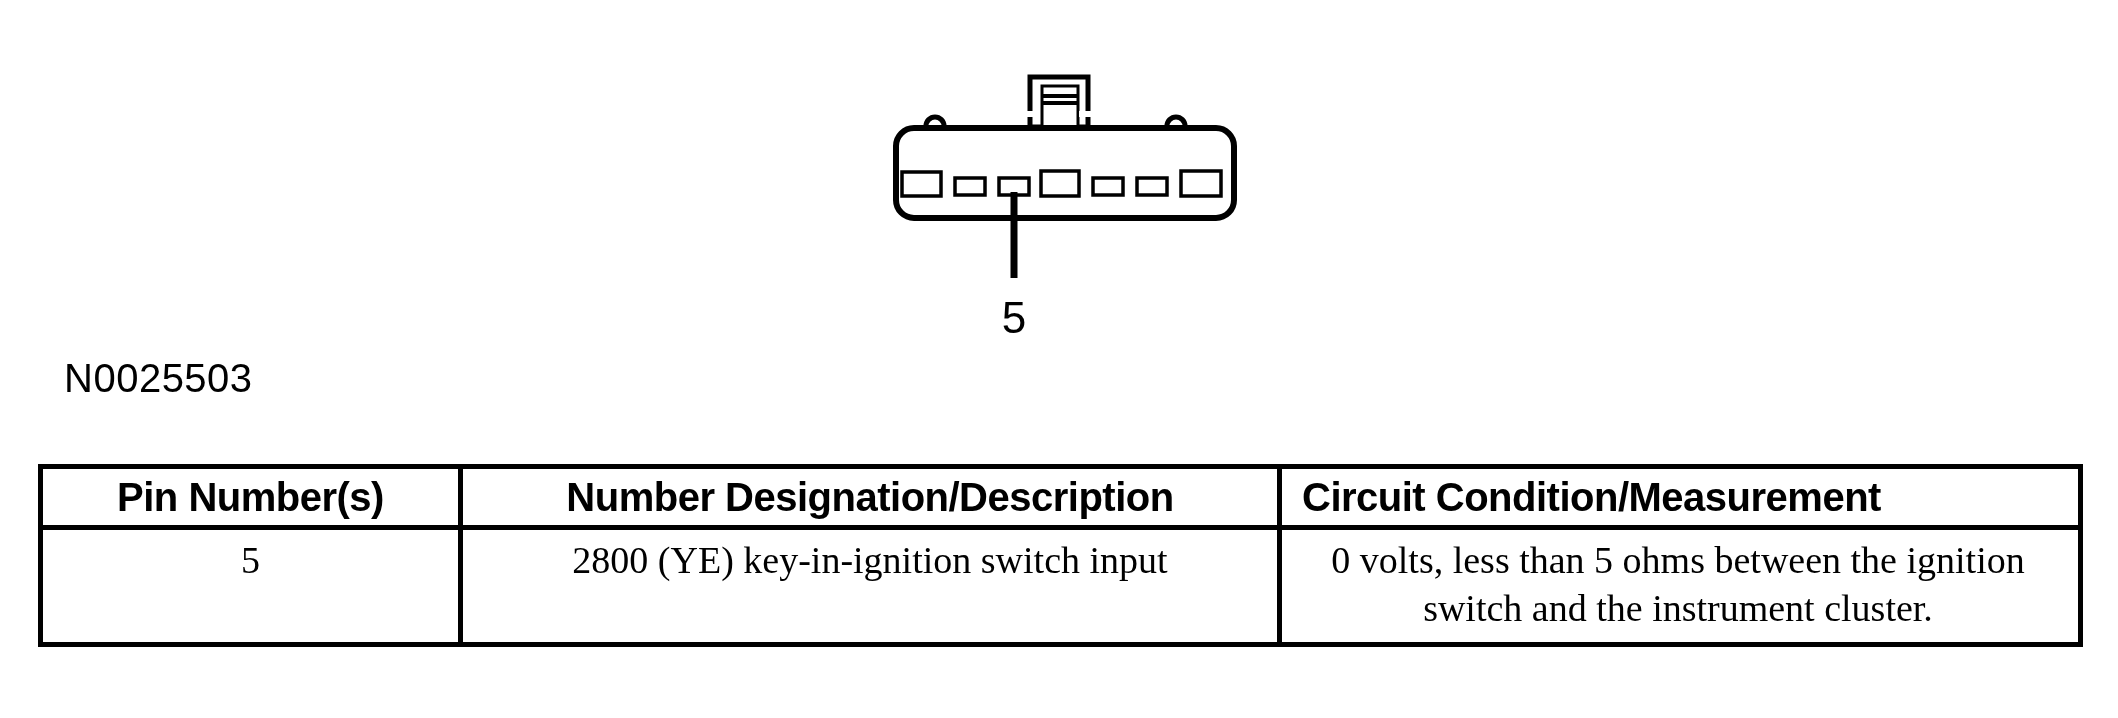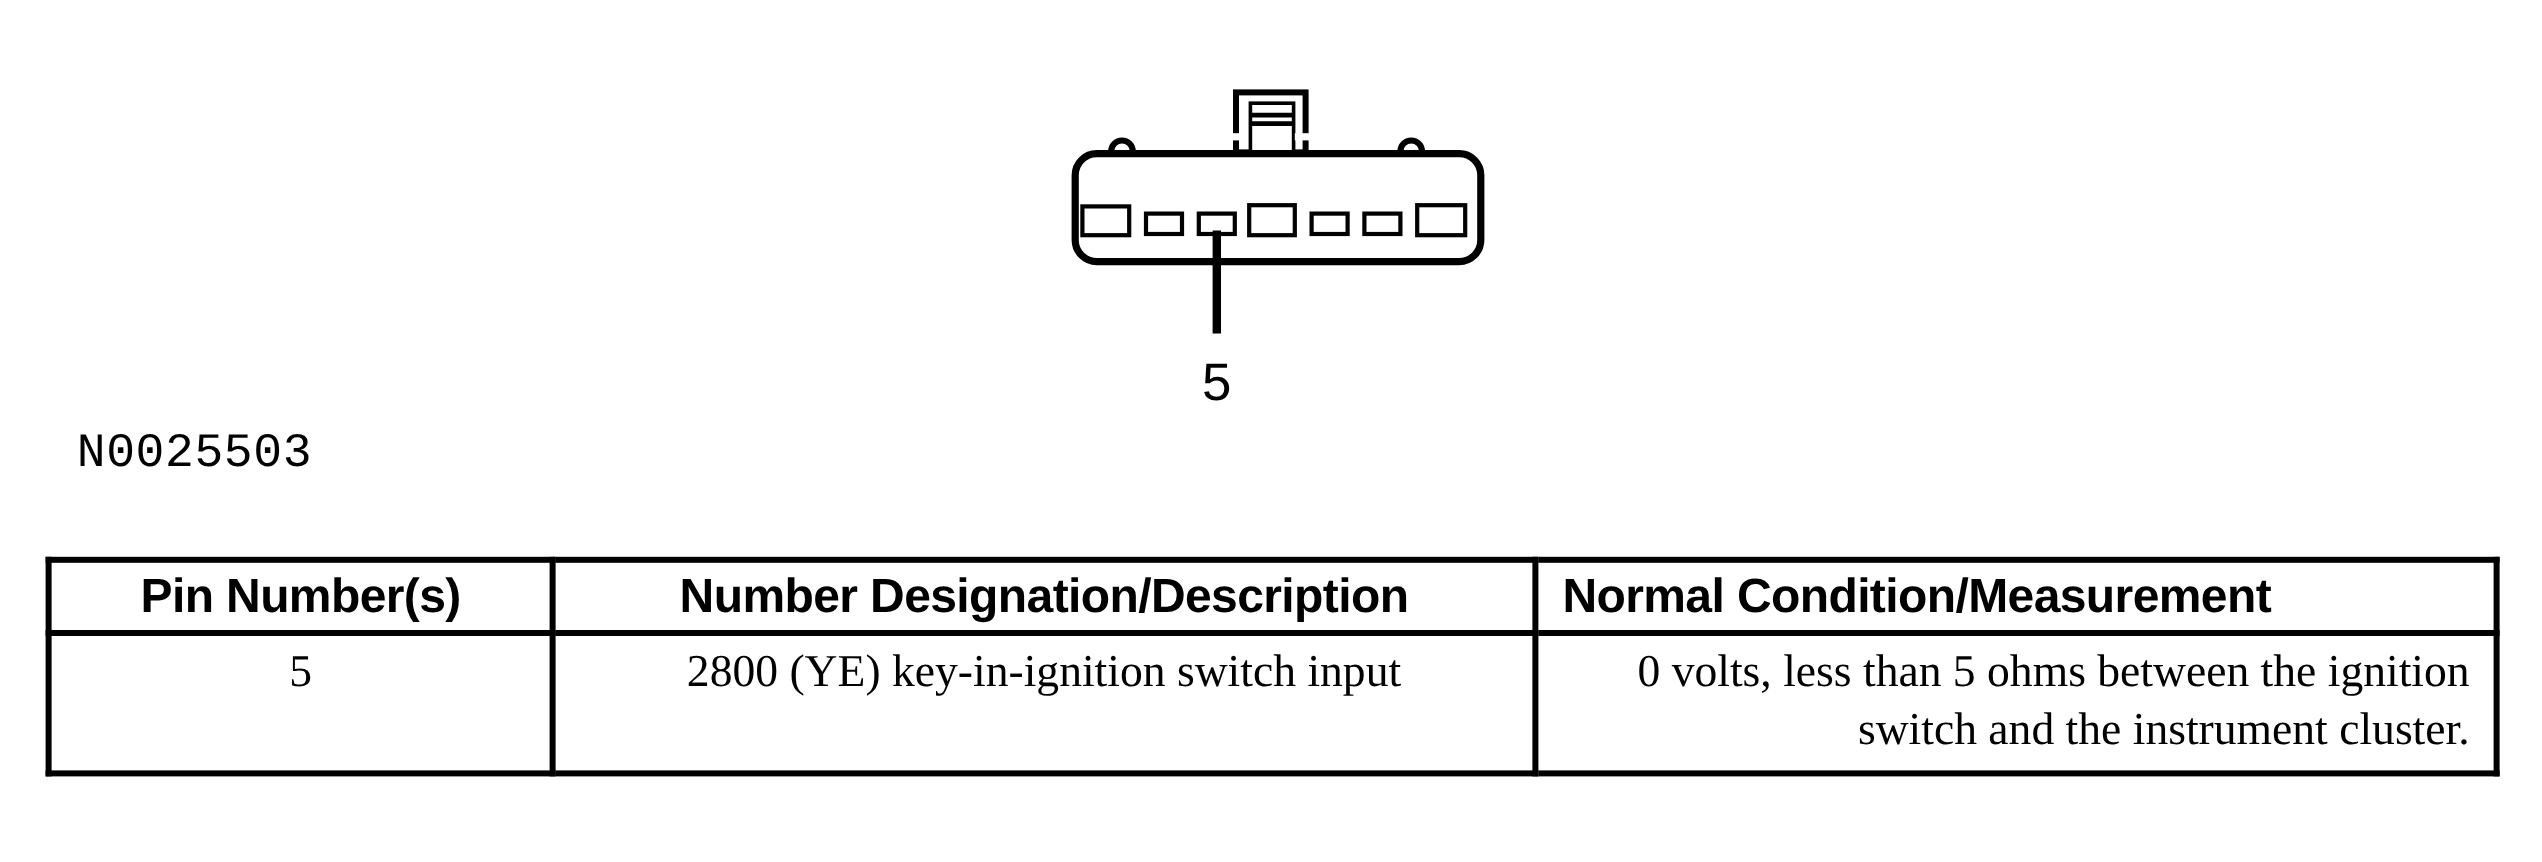--- a/index.html
+++ b/index.html
@@ -34,21 +34,21 @@
     font-family: "Liberation Sans", sans-serif;
     font-size: 44px;
     fill: #000000;
   }
 
   
   .figure-id {
     position: absolute;
     left: 64px;
     top: 356px;
-    font-family: Liberation Mono, monospace;
+    font-family: Liberation Sans, sans-serif;
     font-size: 40px;
     letter-spacing: 0.5px;
     color: #000000;
     white-space: nowrap;
   }
 
   
   .pin-table {
     position: absolute;
     left: 38px;
@@ -76,21 +76,21 @@
   .pin-table th.th-left   { text-align: left; padding-left: 20px; }
   .pin-table td {
     height: 106px;
     font-family: "Liberation Serif", serif;
     font-size: 38px;
     line-height: 48px;
     vertical-align: top;
     padding: 6px 8px 0 8px;
   }
   .pin-table td.td-center { text-align: center; }
-  .pin-table td.td-left   { text-align: right; padding-left: 16px; padding-right: 20px; }
+  .pin-table td.td-left   { text-align: center; padding-left: 16px; padding-right: 20px; }
 </style>
 </head>
 <body>
 
 <div class="page">
 
   <div class="connector-figure">
     <svg viewBox="0 0 370 300" xmlns="http://www.w3.org/2000/svg">
 
       <g>
@@ -125,21 +125,21 @@
   <table class="pin-table">
     <colgroup>
       <col style="width:420px">
       <col style="width:819px">
       <col style="width:801px">
     </colgroup>
     <thead>
       <tr>
         <th class="th-center">Pin Number(s)</th>
         <th class="th-center">Number Designation/Description</th>
-        <th class="th-left">Normal Condition/Measurement</th>
+        <th class="th-left">Circuit Condition/Measurement</th>
       </tr>
     </thead>
     <tbody>
       <tr>
         <td class="td-center">5</td>
         <td class="td-center">2800 (YE) key-in-ignition switch input</td>
         <td class="td-left">0 volts, less than 5 ohms between the ignition switch and the instrument cluster.</td>
       </tr>
     </tbody>
   </table>

